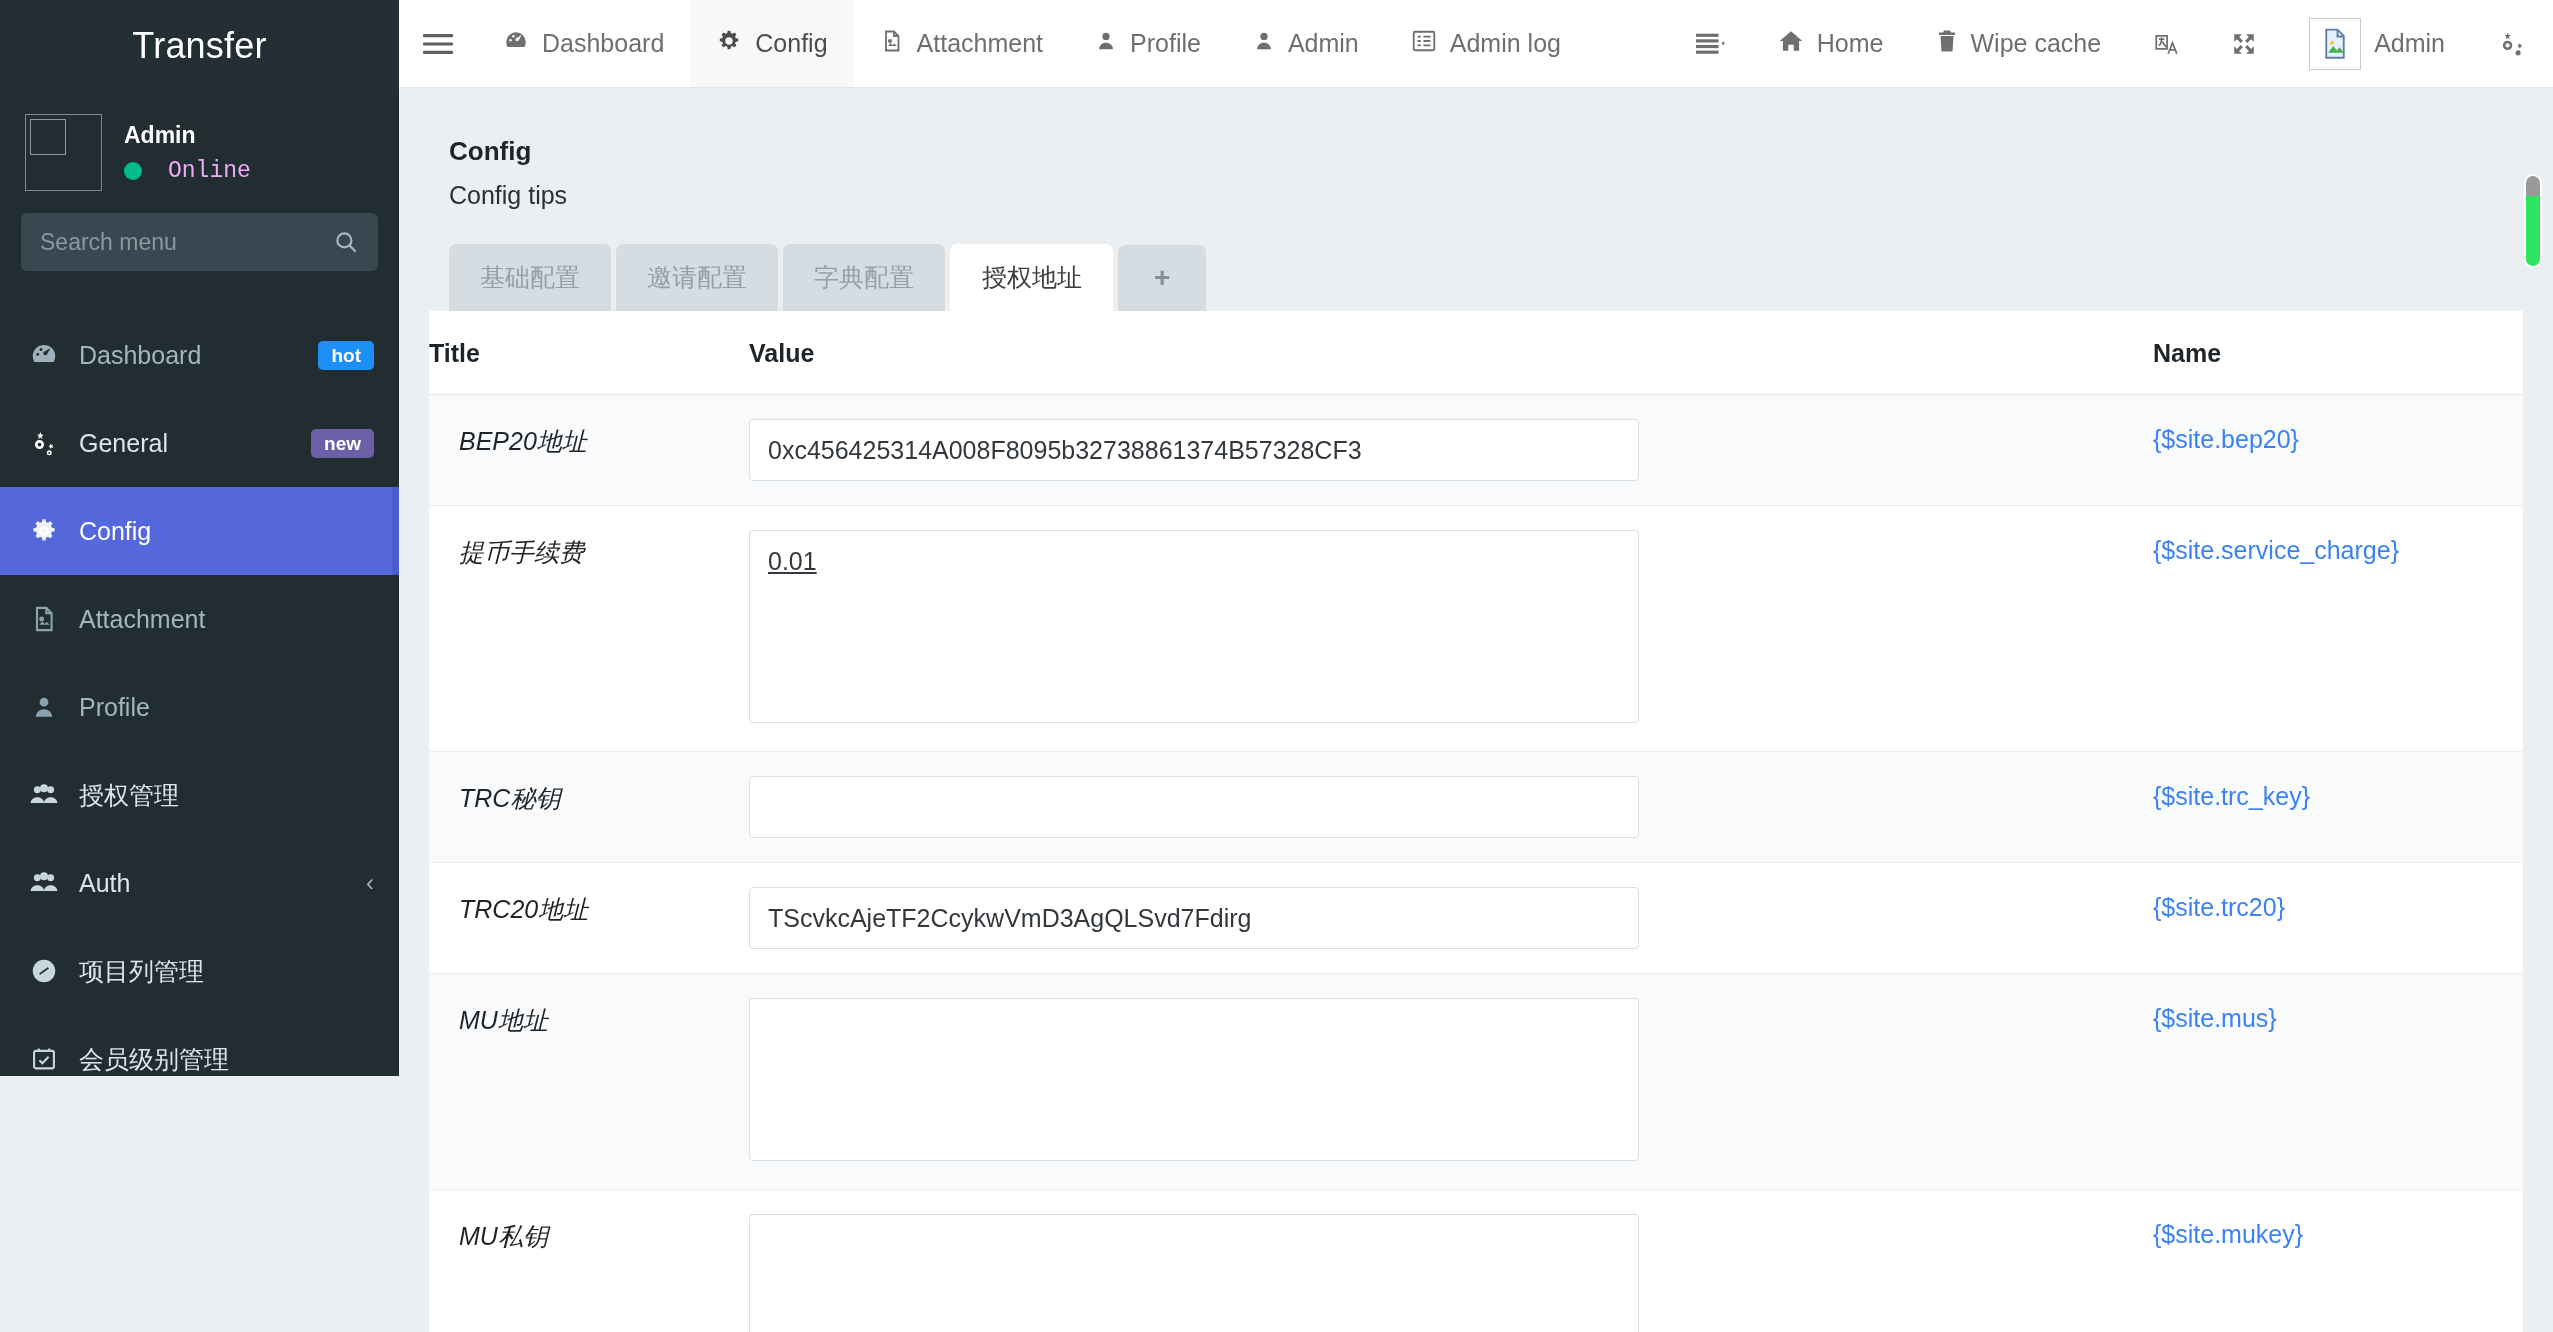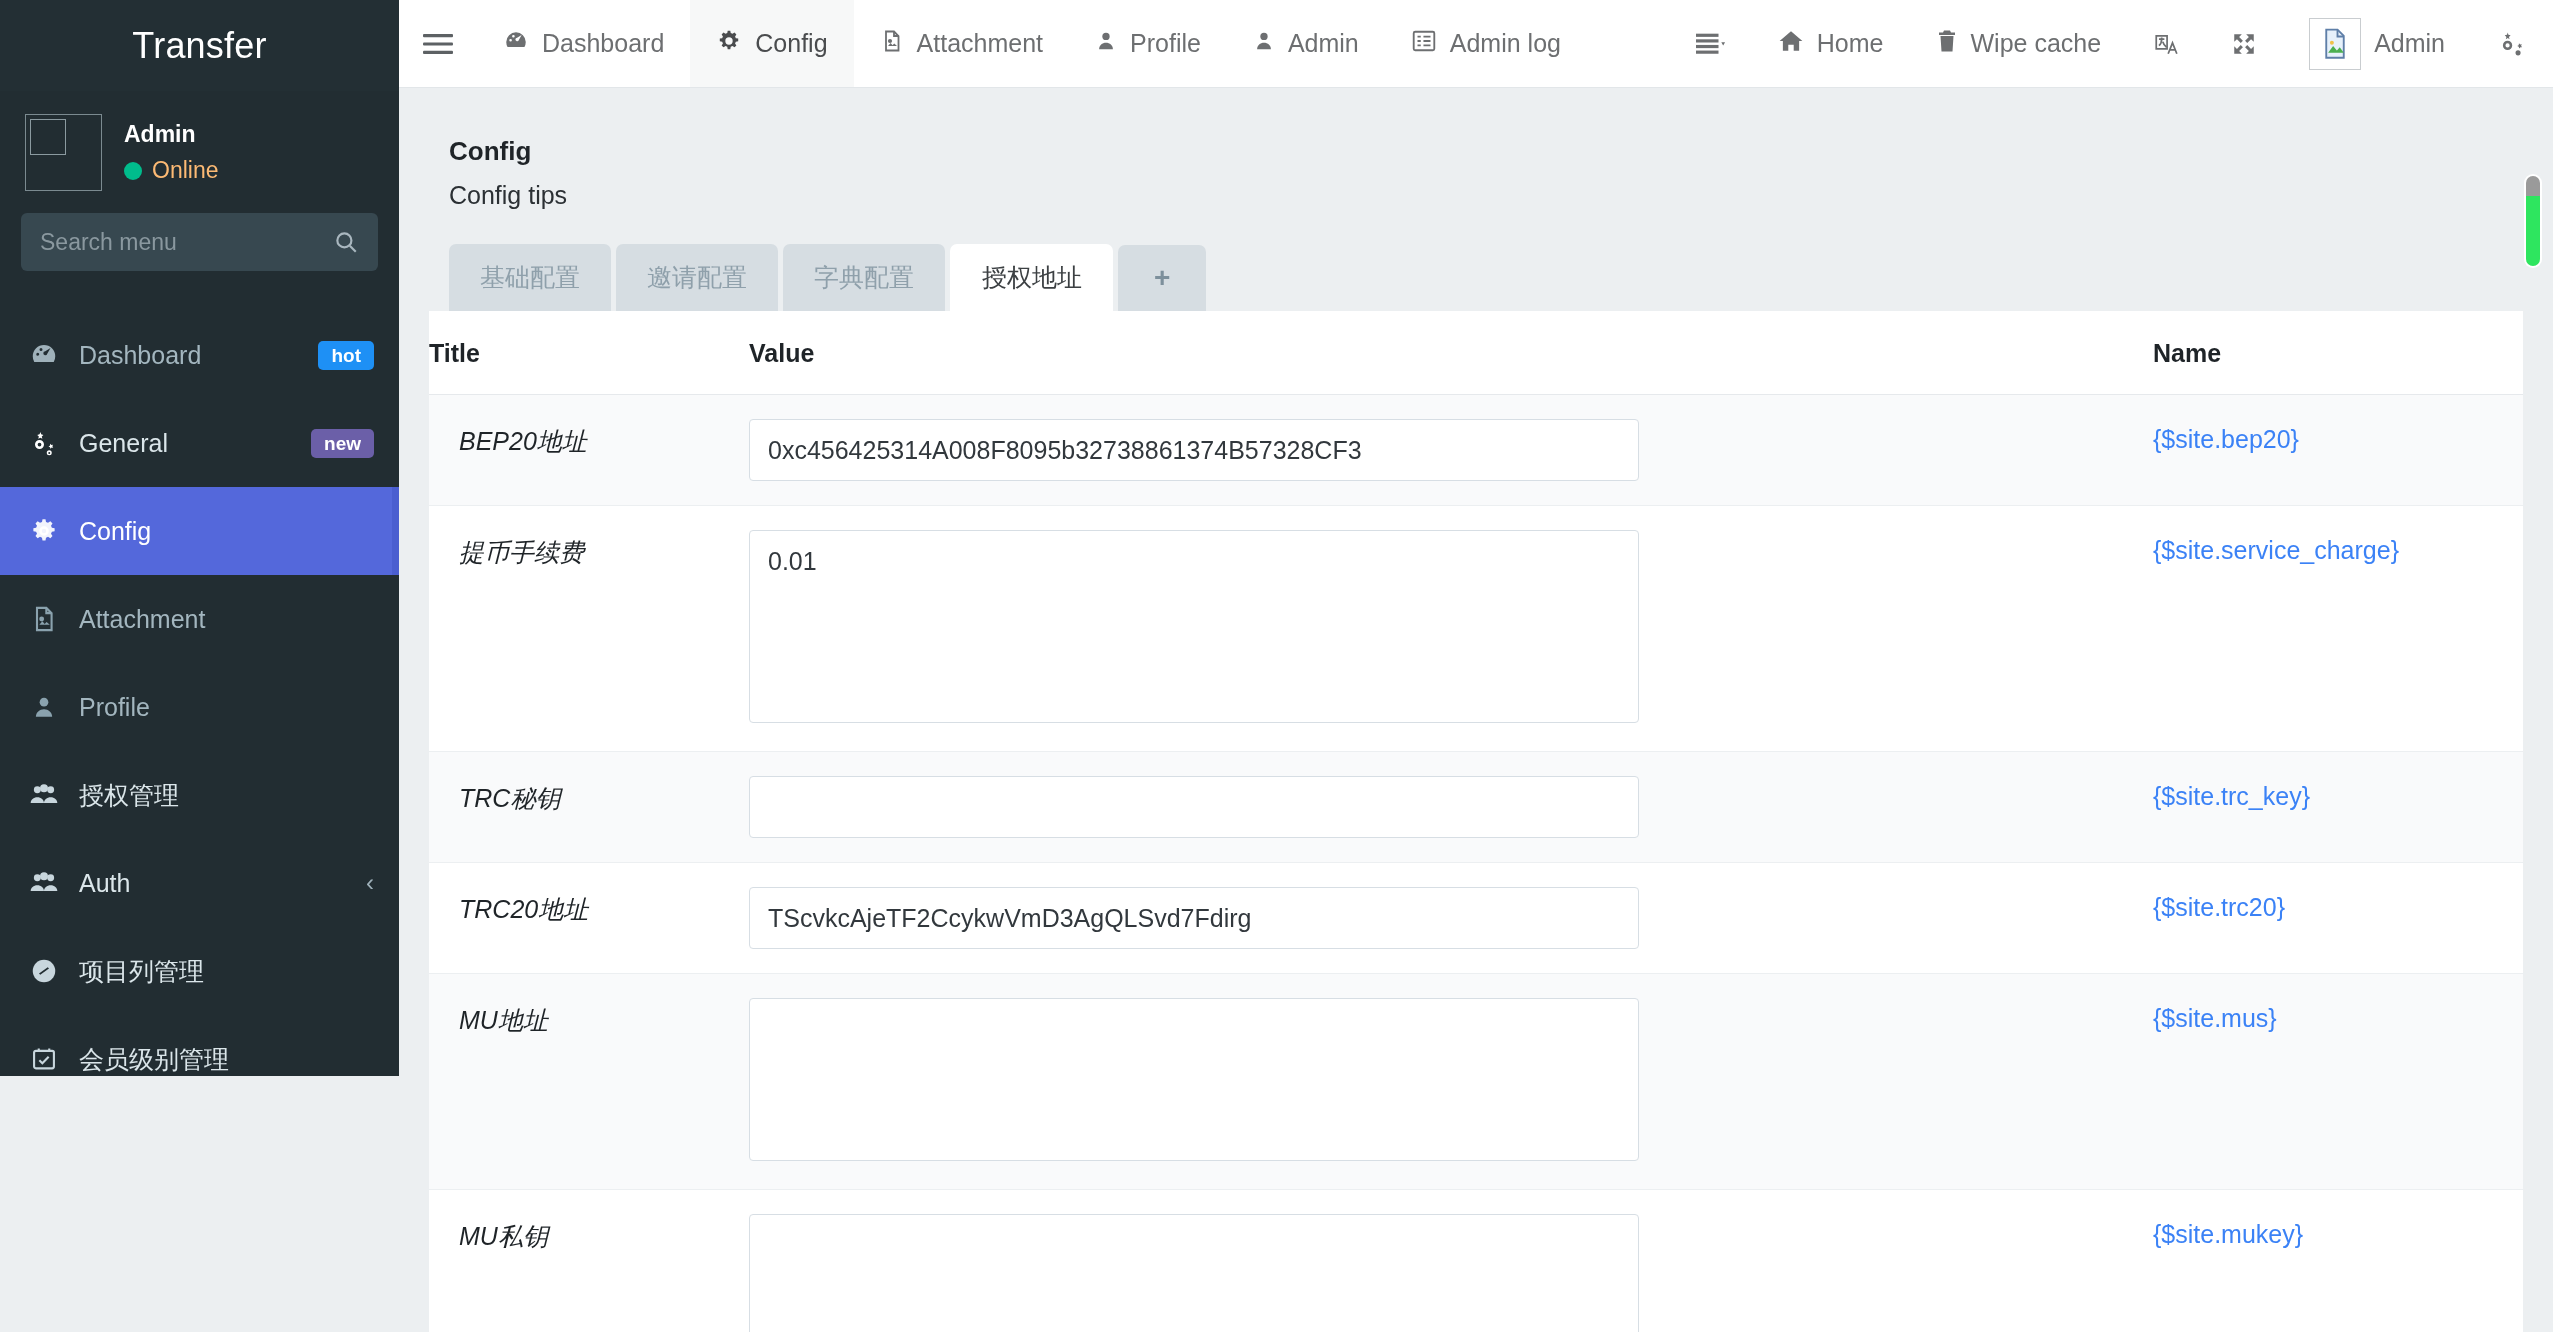--- a/index.html
+++ b/index.html
@@ -32,21 +32,21 @@
   .avatar-box {
     width: 77px; height: 77px; border: 1px solid #7b8a90; background: transparent;
     position: relative; flex: 0 0 77px;
   }
   .avatar-box::after {
     content: ""; position: absolute; left: 4px; top: 4px;
     width: 34px; height: 34px; border: 1px solid #8b9aa0;
   }
   .user-meta { display: flex; flex-direction: column; gap: 9px; }
   .user-name { font-size: 23px; font-weight: bold; color: #ffffff; }
-  .user-status { font-size: 23px; color: #fdba74; display: flex; align-items: center; gap: 10px; }
+  .user-status { font-size: 23px; color: #f0abfc; display: flex; align-items: center; gap: 26px; font-family: Liberation Mono, monospace; }
   .dot { width: 18px; height: 18px; border-radius: 50%; background: #00bc8c; display: inline-block; }
 
   .searchwrap { padding: 0 21px; margin-top: 0; }
   .searchbox {
     height: 58px; background: #374850; border-radius: 6px;
     display: flex; align-items: center; padding: 0 19px;
     justify-content: space-between;
   }
   .searchbox input {
     background: transparent; border: 0; outline: none;
@@ -139,21 +139,21 @@
   table.cfg td.c-title { font-size: 25px; color: #1f2428; padding-left: 30px; padding-top: 30px; font-style: italic; }
   table.cfg td.c-name  { font-size: 25px; color: #3b82f6; padding-left: 10px; padding-top: 30px; }
   tr.striped td { background: #f9fafb; }
   .field-input, .field-area {
     width: 890px; border: 1px solid #d7dee4; border-radius: 4px;
     background: #fff; font-size: 25px; color: #32383d;
     font-family: "Liberation Sans", sans-serif;
     padding: 13px 18px; outline: none;
   }
   .field-input { height: 62px; }
-  .field-area { resize: none; padding-top: 16px; }
+  .field-area { resize: none; padding-top: 16px; text-decoration: underline; }
   .fa-h1 { height: 193px; }
   .fa-h3 { height: 163px; }
   .fa-h4 { height: 218px; }
 
   
   .vscroll {
     position: absolute; right: 9px; top: 88px; width: 22px; bottom: 0;
     pointer-events: none;
   }
   .vtrack { position: absolute; right: 4px; top: 0; bottom: 0; width: 14px; }

